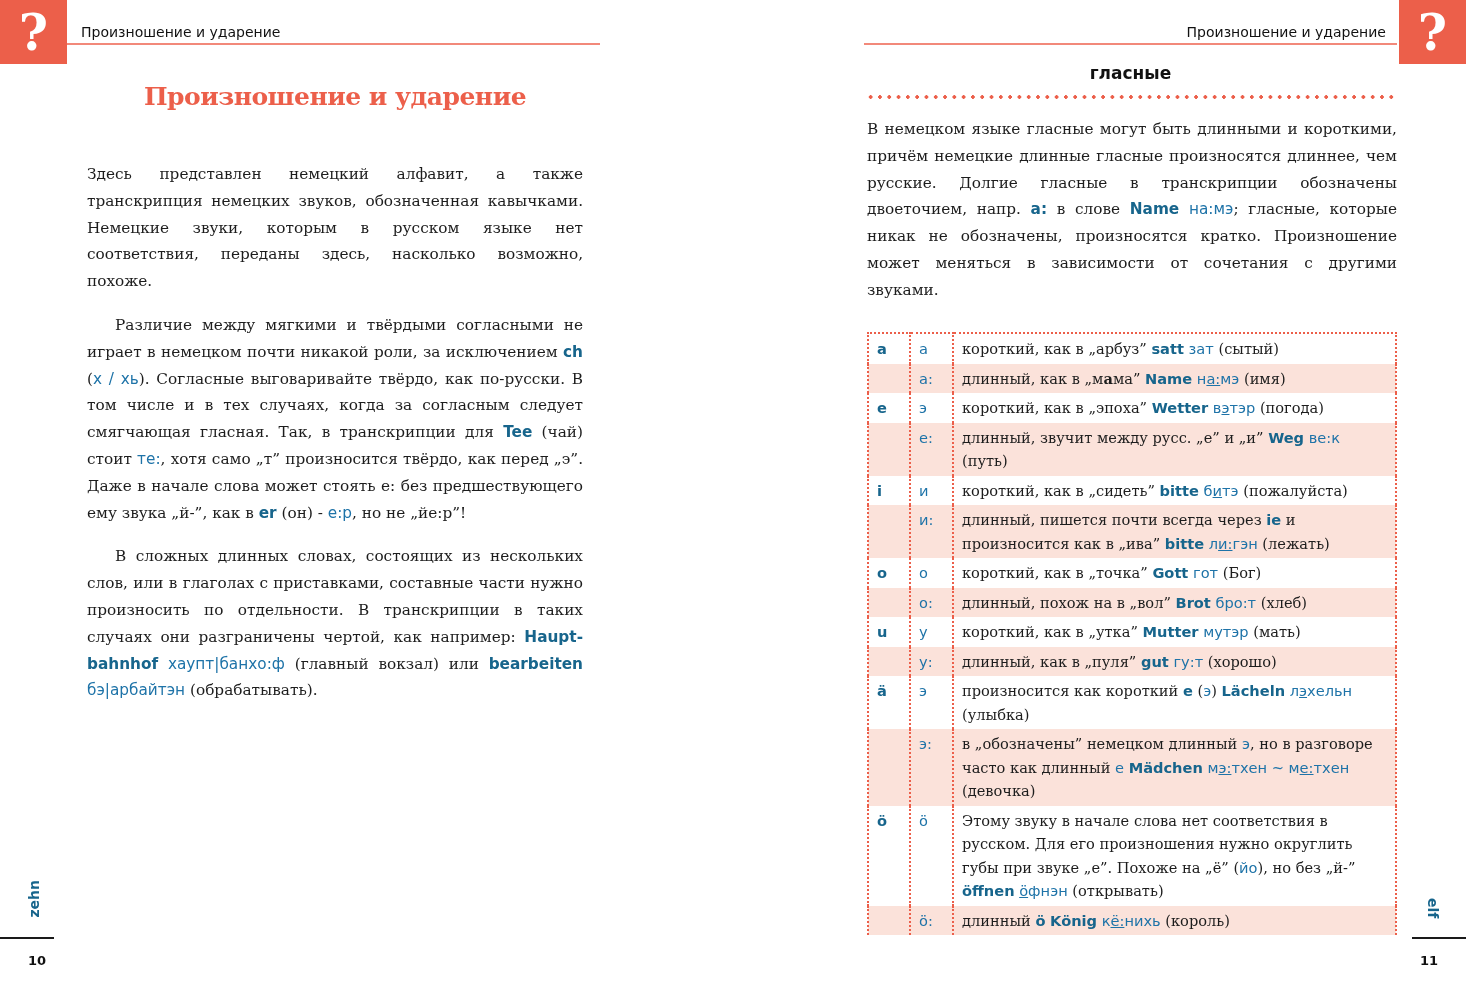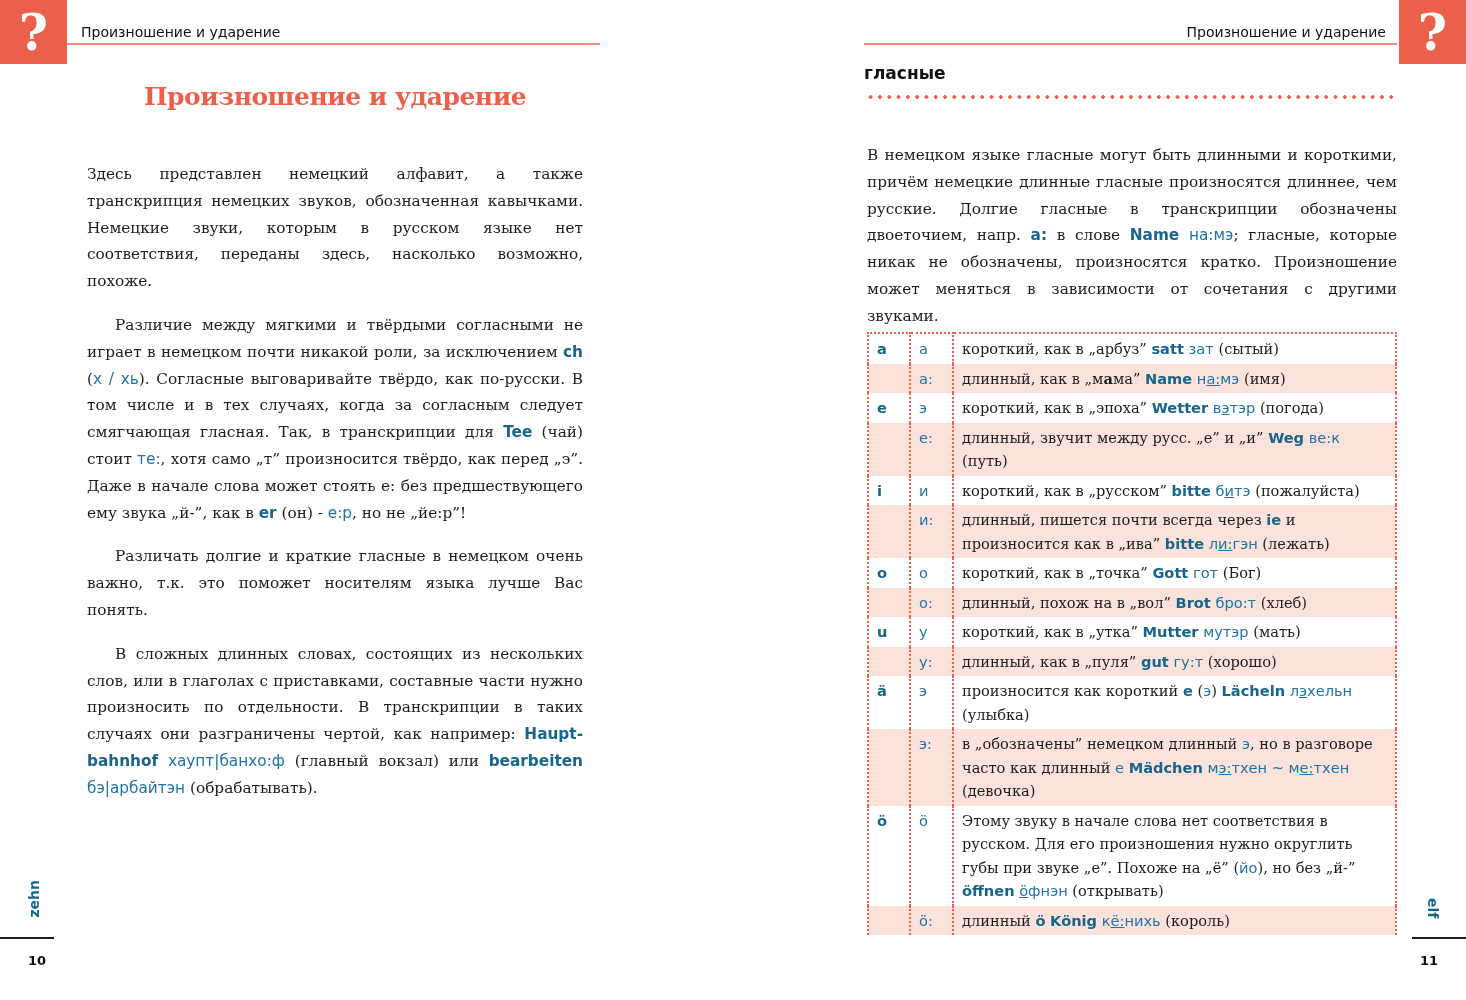--- a/index.html
+++ b/index.html
@@ -64,33 +64,33 @@
   .page-right .foot-rule { right: 0; }
 
   .page-num {
     position: absolute; top: 953px;
     font-family: "DejaVu Sans", sans-serif; font-weight: bold; font-size: 13px; color: #111;
   }
   .page-left .page-num { left: 28px; }
   .page-right .page-num { right: 28px; }
 
   .section-title {
-    position: absolute; top: 63px; left: 131px; width: 533px; 
+    position: absolute; top: 63px; left: 131px; width: 533px; text-align: center;
     font-family: "DejaVu Sans", sans-serif; font-weight: bold; font-size: 17px; color: #111;
   }
   .dot-rule {
     position: absolute; top: 94px; left: 133px; width: 531px; height: 6px;
     background-image: radial-gradient(circle, #ec5f4a 1.8px, transparent 2px);
     background-size: 9.3px 6px; background-repeat: repeat-x;
   }
 
   .intro-text {
     position: absolute; left: 134px; top: 116px; width: 530px;
     font-family: "DejaVu Serif", serif; font-size: 15.3px; line-height: 26.8px;
-    text-align: justify; color: #1d1d1d; margin-top: 26px;
+    text-align: justify; color: #1d1d1d;
   }
 
   .vowel-table {
     position: absolute; left: 134px; top: 332px; width: 530px;
     border-collapse: collapse;
     font-family: "DejaVu Serif", serif; font-size: 14.6px; color: #1d1d1d;
   }
   .vowel-table td {
     border-left: 2px dotted #ec5f4a; border-right: 2px dotted #ec5f4a;
     vertical-align: top; padding: 3px 8px 3px 8px; line-height: 23.5px;
@@ -105,21 +105,20 @@
 
 <div class="page page-left">
   <div class="qbox">?</div>
   <div class="running-head">Произношение и ударение</div>
   <div class="head-rule"></div>
   <h1 class="chapter-title">Произношение и ударение</h1>
 
   <div class="body-text">
     <p>Здесь представлен немецкий алфавит, а также транскрипция немецких звуков, обозначенная кавычками. Немецкие звуки, которым в русском языке нет соответствия, переданы здесь, насколько возможно, похоже.</p>
     <p class="indent"><span>Различие между мягкими и твёрдыми согласными не играет в немецком почти никакой роли, за исключением </span><span class="de">ch</span><span> (</span><span class="tr">х / хь</span><span>). Согласные выговаривайте твёрдо, как по-русски. В том числе и в тех случаях, когда за согласным следует смягчающая гласная. Так, в транскрипции для </span><span class="de">Tee</span><span> (чай) стоит </span><span class="tr">те:</span><span>, хотя само „т” произносится твёрдо, как перед „э”. Даже в начале слова может стоять е: без предшествующего ему звука „й-”, как в </span><span class="de">er</span><span> (он) - </span><span class="tr">е:р</span><span>, но не „йе:р”!</span></p>
-    <p class="indent">Различать долгие и краткие гласные в немецком очень важно, т.к. это поможет носителям языка лучше Вас понять.</p>
     <p class="indent"><span>В сложных длинных словах, состоящих из нескольких слов, или в глаголах с приставками, составные части нужно произносить по отдельности. В транскрипции в таких случаях они разграничены чертой, как например: </span><span class="de">Haupt-bahnhof</span><span> </span><span class="tr">хаупт|банхо:ф</span><span> (главный вокзал) или </span><span class="de">bearbeiten</span><span> </span><span class="tr">бэ|арбайтэн</span><span> (обрабатывать).</span></p>
   </div>
 
   <div class="side-word">zehn</div>
   <div class="foot-rule"></div>
   <div class="page-num">10</div>
 </div>
 
 <div class="page page-right">
   <div class="qbox">?</div>
@@ -148,21 +147,21 @@
         <td><span>короткий, как в „эпоха” </span><span class="de">Wetter</span> <span class="tr"><span>в</span><span class="u">э</span><span>тэр</span></span><span> (погода)</span></td>
       </tr>
       <tr class="shade">
         <td class="c1"></td>
         <td class="c2">е:</td>
         <td><span>длинный, звучит между русс. „е” и „и” </span><span class="de">Weg</span> <span class="tr">ве:к</span><span> (путь)</span></td>
       </tr>
       <tr>
         <td class="c1">i</td>
         <td class="c2">и</td>
-        <td><span>короткий, как в „русском” </span><span class="de">bitte</span> <span class="tr"><span>б</span><span class="u">и</span><span>тэ</span></span><span> (пожалуйста)</span></td>
+        <td><span>короткий, как в „сидеть” </span><span class="de">bitte</span> <span class="tr"><span>б</span><span class="u">и</span><span>тэ</span></span><span> (пожалуйста)</span></td>
       </tr>
       <tr class="shade">
         <td class="c1"></td>
         <td class="c2">и:</td>
         <td><span>длинный, пишется почти всегда через </span><span class="de">ie</span><span> и произносится как в „ива” </span><span class="de">bitte</span> <span class="tr"><span>л</span><span class="u">и:</span><span>гэн</span></span><span> (лежать)</span></td>
       </tr>
       <tr>
         <td class="c1">o</td>
         <td class="c2">о</td>
         <td><span>короткий, как в „точка” </span><span class="de">Gott</span> <span class="tr">гот</span><span> (Бог)</span></td>

